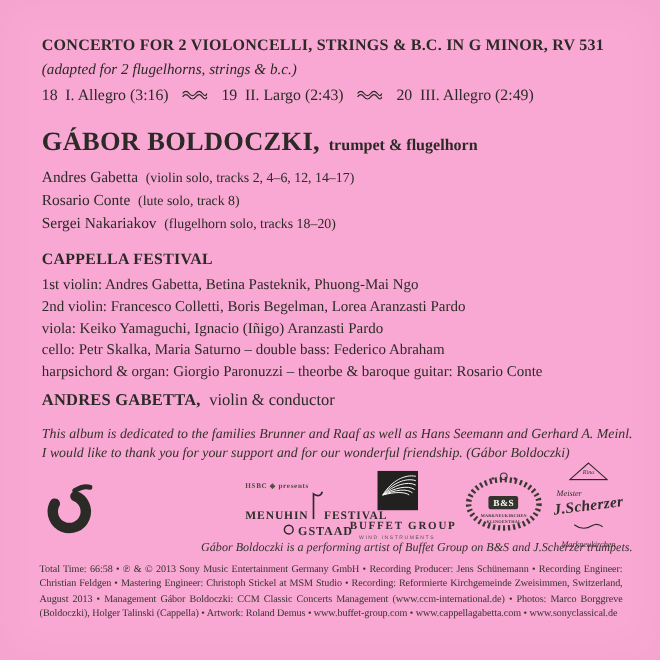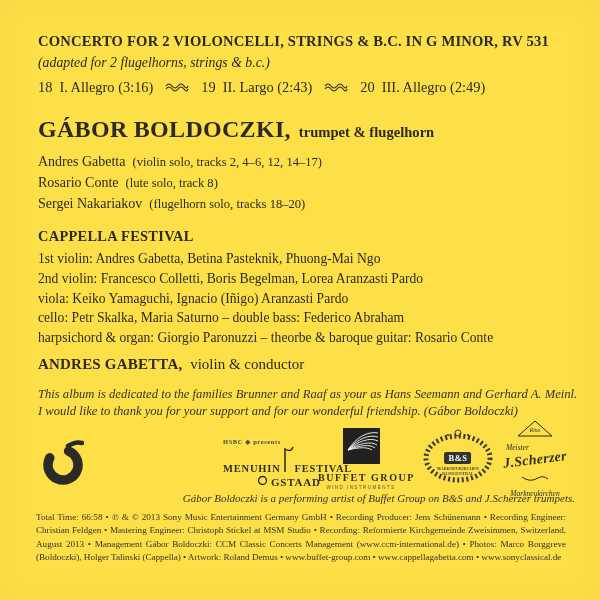--- a/index.html
+++ b/index.html
@@ -1,18 +1,18 @@
 <!DOCTYPE html>
 <html><head>
 <meta charset="utf-8">
 <style>
   html,body{margin:0;padding:0;background:#e8e8e6;}
   .page{
     position:relative;width:600px;height:600px;margin:0 auto;
-    background:#fde047;color:#2b2a26;
+    background:#f9a8d4;color:#2b2a26;
     font-family:"Liberation Serif","DejaVu Serif",serif;
     overflow:hidden;
     box-shadow:inset 0 0 40px rgba(0,0,0,0.04);
   }
   .abs{position:absolute;}
 
   .concerto-title{left:38px;top:33px;width:540px;font-size:14.6px;font-weight:bold;letter-spacing:0.2px;}
   .concerto-subtitle{left:38px;top:55px;width:540px;font-size:13.8px;font-style:italic;}
   .track-row{left:38px;top:79px;width:540px;font-size:14.4px;display:flex;align-items:center;}
   .track{display:flex;align-items:baseline;}
@@ -122,21 +122,21 @@
     <div>cello: Petr Skalka, Maria Saturno  –  double bass: Federico Abraham</div>
     <div>harpsichord &amp; organ: Giorgio Paronuzzi  –  theorbe &amp; baroque guitar: Rosario Conte</div>
   </div>
 
   <div class="abs conductor-row">
     <span class="cname">ANDRES GABETTA,</span>
     <span class="crole">violin &amp; conductor</span>
   </div>
 
   <div class="abs dedication">
-    <div>This album is dedicated to the families Brunner and Raaf as your as Hans Seemann and Gerhard A. Meinl.</div>
+    <div>This album is dedicated to the families Brunner and Raaf as well as Hans Seemann and Gerhard A. Meinl.</div>
     <div>I would like to thank you for your support and for our wonderful friendship. (Gábor Boldoczki)</div>
   </div>
 
   <div class="logo sony">
     <span>
       <svg width="42" height="48" viewBox="0 0 42 48">
         <circle cx="21" cy="27" r="15" fill="none" stroke="#2b2a26" stroke-width="9.5" stroke-linecap="round" stroke-dasharray="72 23" transform="rotate(-68 21 27)"></circle>
         <path d="M26 8 q8 -5 14 -3" stroke="#2b2a26" stroke-width="4.5" fill="none" stroke-linecap="round"></path>
       </svg>
     </span>

